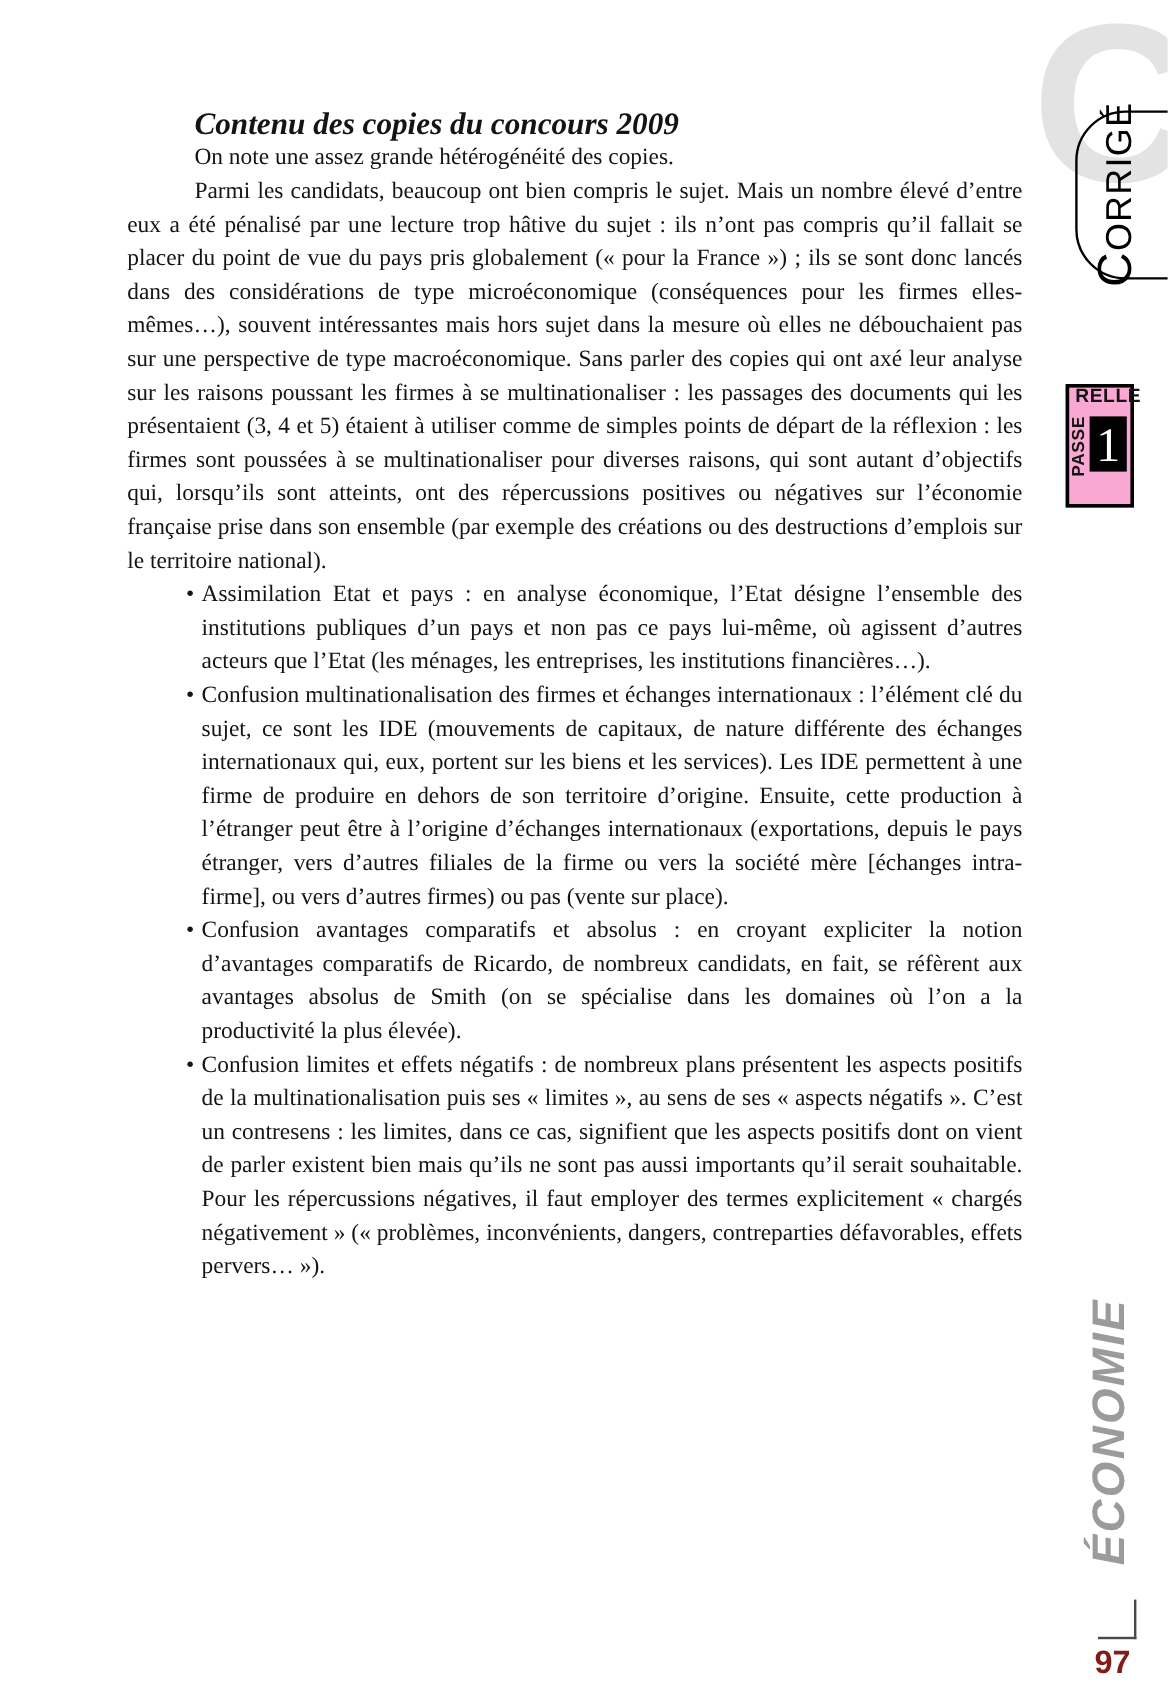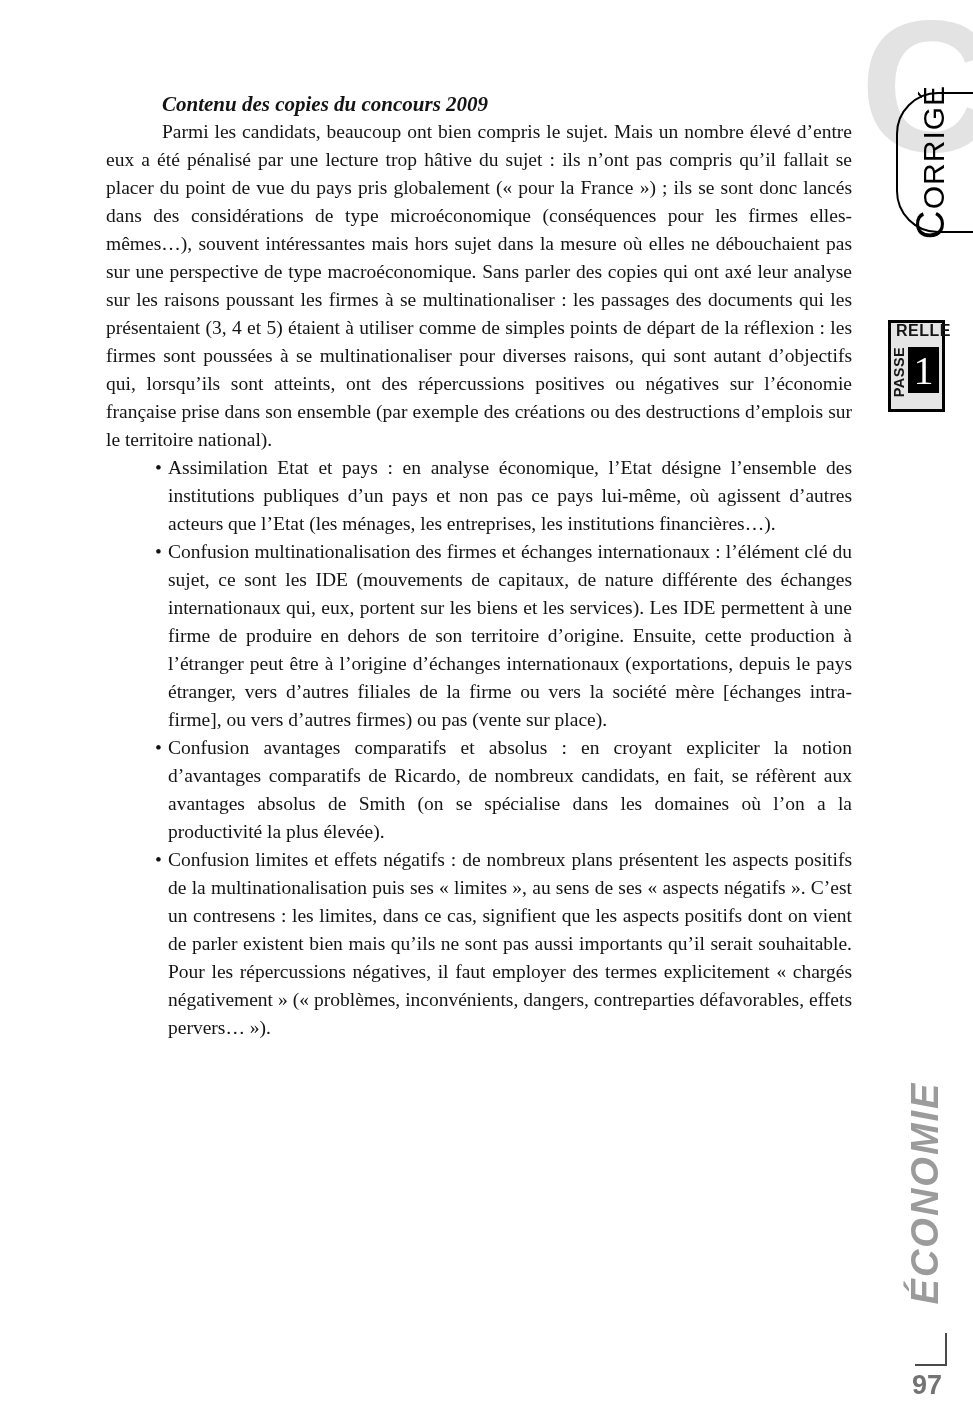--- a/index.html
+++ b/index.html
@@ -19,21 +19,21 @@
     width: 746px;
     font-size: 19.5px;
     line-height: 28px;
     text-align: justify;
   }
   .doc-title {
     font-weight: bold;
     font-style: italic;
     text-indent: 56px;
     margin: 0;
-    font-size: 21px;
+    font-size: 26px;
     line-height: 28px;
     text-align: left;
   }
   .para { margin: 0; text-indent: 56px; }
   .errors-heading { margin: 26px 0 0 0; text-indent: 56px; text-align: left; }
   ul.errors-list { list-style: none; margin: 0; padding: 0; }
   ul.errors-list li {
     position: relative;
     padding-left: 62px;
     margin: 0;
@@ -73,24 +73,24 @@
     color: #000;
     z-index: 2;
     letter-spacing: 1px;
   }
   .corrige-label .cap { font-size: 40px; }
   .corrige-label .rest { font-size: 30px; }
 
   .passerelle-logo {
     position: absolute;
     left: 888px; top: 320px;
-    width: 57px; height: 92px;
+    width: 57px; height: 103px;
     border: 3px solid #000;
     box-sizing: border-box;
-    background: #e5e5e5;
+    background: #f9a8d4;
     z-index: 2;
     font-family: "Liberation Sans", sans-serif;
   }
   .logo-relle {
     position: absolute;
     left: 5px; top: -1px;
     font-weight: bold;
     font-size: 16px;
     letter-spacing: 0.5px;
   }
@@ -136,39 +136,40 @@
     width: 30px; height: 31px;
     border-right: 2px solid #4a4a4a;
     border-bottom: 2px solid #4a4a4a;
   }
   .page-number {
     position: absolute;
     left: 912px; top: 1370px;
     font-family: "Liberation Sans", sans-serif;
     font-weight: bold;
     font-size: 27px;
-    color: #737373;
+    color: #7f1d1d;
   }
 </style>
 </head>
 <body>
 
 <div class="watermark-c">C</div>
 
 <div class="corrige-tab"></div>
 <div class="corrige-label"><span class="cap">C</span><span class="rest">ORRIGÉ</span></div>
 
 <div class="passerelle-logo">
   <span class="logo-relle">RELLE</span>
   <span class="logo-passe">PASSE</span>
   <span class="logo-one-box">1</span>
 </div>
 
 <div class="text-column">
   <h1 class="doc-title">Contenu des copies du concours 2009</h1>
+  <p class="para">On note une assez grande hétérogénéité des copies.</p>
   <p class="para">Parmi les candidats, beaucoup ont bien compris le sujet. Mais un nombre élevé d’entre eux a été pénalisé par une lecture trop hâtive du sujet : ils n’ont pas compris qu’il fallait se placer du point de vue du pays pris globalement (« pour la France ») ; ils se sont donc lancés dans des considérations de type microéconomique (conséquences pour les firmes elles-mêmes…), souvent intéressantes mais hors sujet dans la mesure où elles ne débouchaient pas sur une perspective de type macroéconomique. Sans parler des copies qui ont axé leur analyse sur les raisons poussant les firmes à se multinationaliser : les passages des documents qui les présentaient (3, 4 et 5) étaient à utiliser comme de simples points de départ de la réflexion : les firmes sont poussées à se multinationaliser pour diverses raisons, qui sont autant d’objectifs qui, lorsqu’ils sont atteints, ont des répercussions positives ou négatives sur l’économie française prise dans son ensemble (par exemple des créations ou des destructions d’emplois sur le territoire national).</p>
   <ul class="errors-list">
     <li>
       <span class="bullet">•</span>
       <span>Assimilation Etat et pays : en analyse économique, l’Etat désigne l’ensemble des institutions publiques d’un pays et non pas ce pays lui-même, où agissent d’autres acteurs que l’Etat (les ménages, les entreprises, les institutions financières…).</span>
     </li>
     <li>
       <span class="bullet">•</span>
       <span>Confusion multinationalisation des firmes et échanges internationaux : l’élément clé du sujet, ce sont les IDE (mouvements de capitaux, de nature différente des échanges internationaux qui, eux, portent sur les biens et les services). Les IDE permettent à une firme de produire en dehors de son territoire d’origine. Ensuite, cette production à l’étranger peut être à l’origine d’échanges internationaux (exportations, depuis le pays étranger, vers d’autres filiales de la firme ou vers la société mère [échanges intra-firme], ou vers d’autres firmes) ou pas (vente sur place).</span>
     </li>

